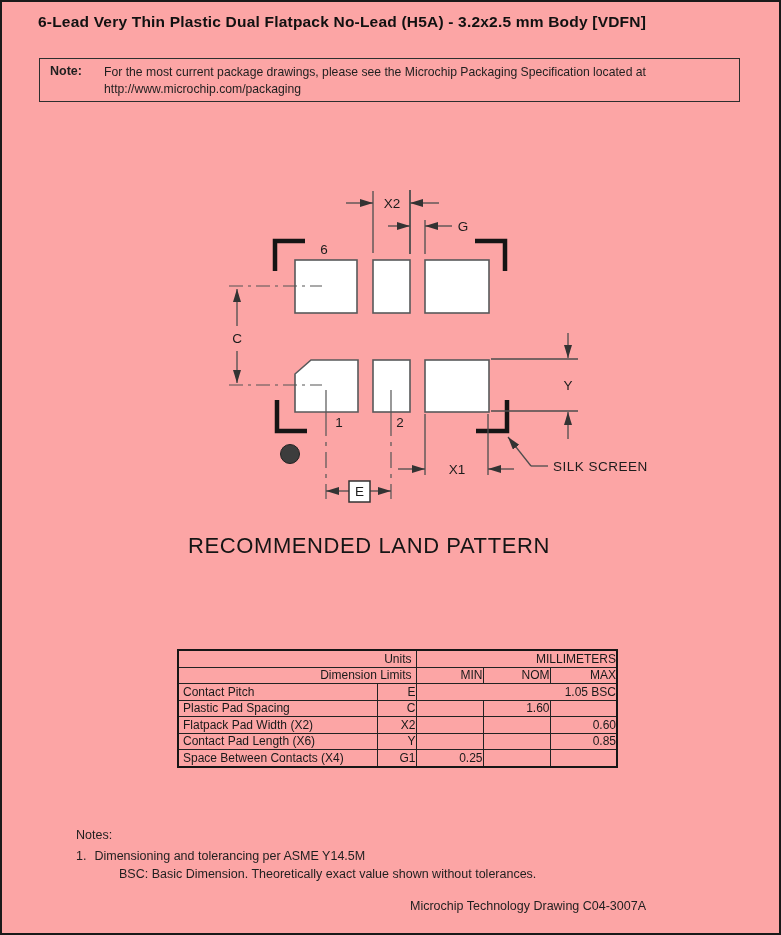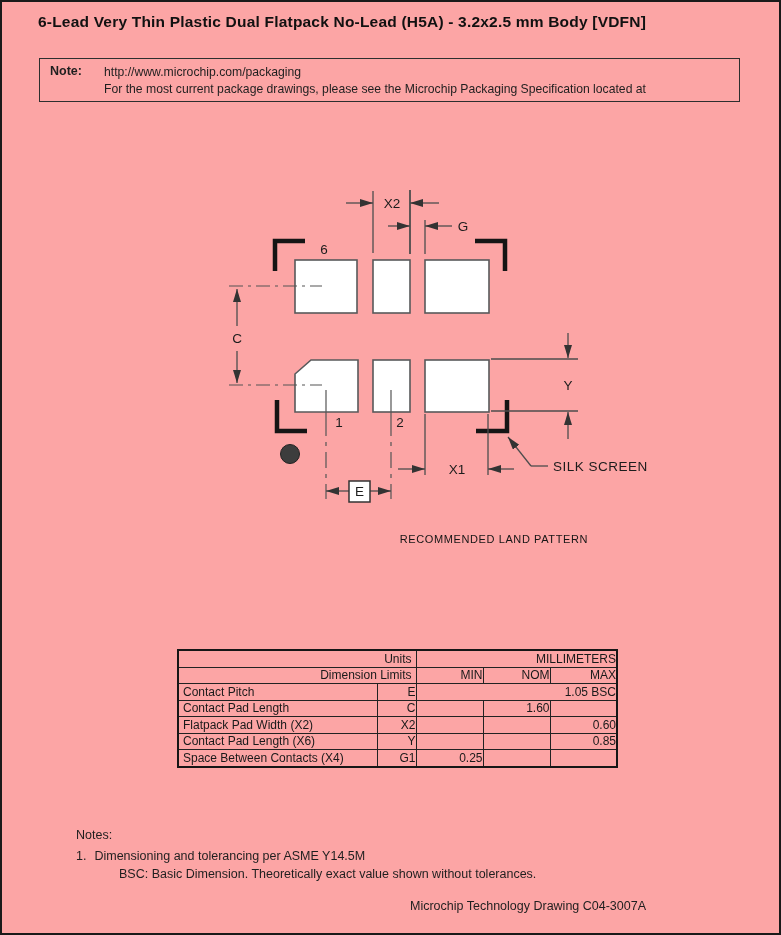--- a/index.html
+++ b/index.html
@@ -10,21 +10,21 @@
   }
   .abs{position:absolute;white-space:nowrap;}
   .page-title{left:36px;top:11px;font-size:15.5px;font-weight:bold;letter-spacing:.2px;color:#111;}
   .note-box{
     left:37px;top:56px;width:701px;height:44px;
     border:1.5px solid #2e2e2e;box-sizing:border-box;
   }
   .note-label{position:absolute;left:10px;top:5px;font-size:12.5px;font-weight:bold;}
   .note-text{position:absolute;left:64px;top:5px;font-size:12.2px;line-height:17px;white-space:nowrap;}
   .diagram-svg{position:absolute;left:185px;top:182px;width:480px;height:340px;}
-  .caption{left:186px;top:531px;width:400px;text-align:right;font-size:11px;letter-spacing:.6px;color:#151515;}
+  .caption{left:186px;top:531px;width:400px;text-align:left;font-size:22px;letter-spacing:.6px;color:#151515;}
   .dim-table{
     position:absolute;left:169px;top:647px;border-collapse:collapse;
     font-size:12px;color:#1a1a1a;table-layout:fixed;border:2px solid #161616;margin-left:6px;
   }
   .dim-table td{border:1.5px solid #222;height:15.5px;padding:0 4px;overflow:hidden;line-height:14px;}
   .dim-table td.center{text-align:right;padding:0;}
   .dim-table td.right{text-align:right;}
   .notes-head{left:74px;top:826px;font-size:12.5px;}
   .note-item{left:74px;top:847px;font-size:12.5px;}
   .note-item .num{margin-right:8px;}
@@ -35,22 +35,22 @@
 </head>
 <body>
 
 <div class="page">
 
   <div class="abs page-title">6-Lead Very Thin Plastic Dual Flatpack No-Lead (H5A) - 3.2x2.5 mm Body [VDFN]</div>
 
   <div class="abs note-box">
     <div class="note-label">Note:</div>
     <div class="note-text">
+      <div>For the most current package drawings, please see the Microchip Packaging Specification located at</div>
       <div>http://www.microchip.com/packaging</div>
-      <div>For the most current package drawings, please see the Microchip Packaging Specification located at</div>
     </div>
   </div>
 
   <svg class="diagram-svg" viewBox="185 182 480 340" xmlns="http://www.w3.org/2000/svg">
     <defs>
       <marker id="ah" markerUnits="userSpaceOnUse" markerWidth="14" markerHeight="9" refX="13" refY="4" orient="auto">
         <path d="M0,0 L13,4 L0,8 Z" fill="#333"></path>
       </marker>
     </defs>
 
@@ -140,21 +140,21 @@
       <td class="center">MIN</td>
       <td class="center">NOM</td>
       <td class="center">MAX</td>
     </tr>
     <tr>
       <td>Contact Pitch</td>
       <td class="center">E</td>
       <td colspan="3" class="center">1.05 BSC</td>
     </tr>
     <tr>
-      <td>Contact Pad Length</td>
+      <td>Plastic Pad Spacing</td>
       <td class="center">C</td>
       <td class="center"></td>
       <td class="center">1.60</td>
       <td class="center"></td>
     </tr>
     <tr>
       <td>Flatpack Pad Width (X2)</td>
       <td class="center">X2</td>
       <td class="center"></td>
       <td class="center"></td>

